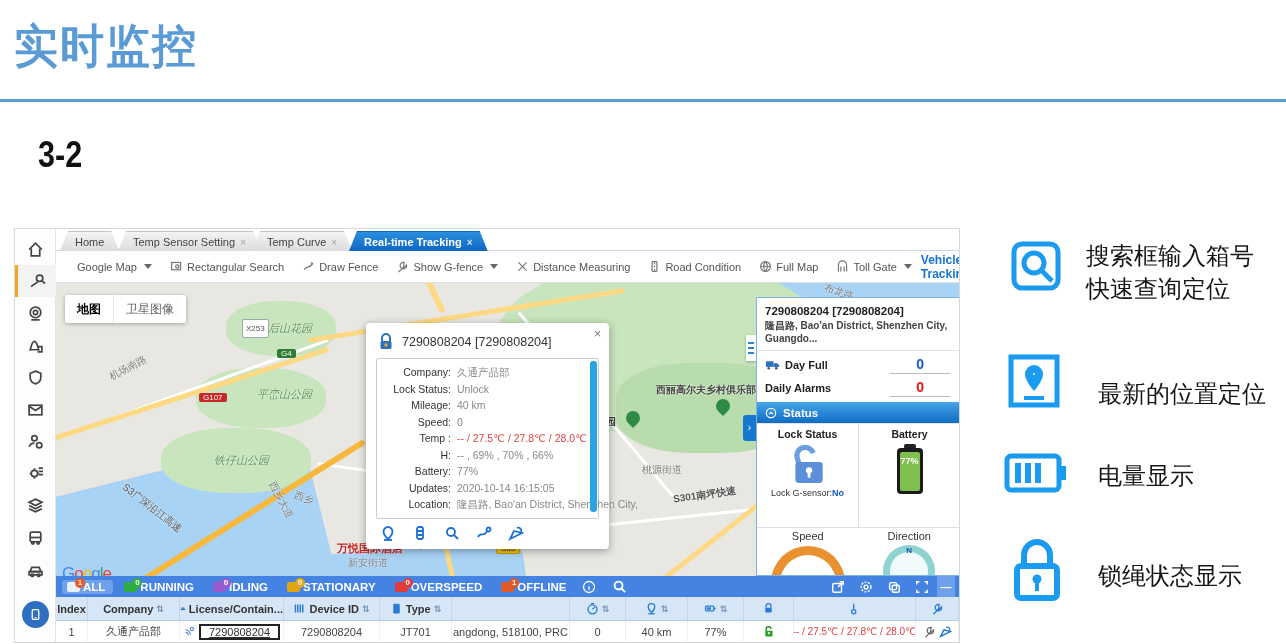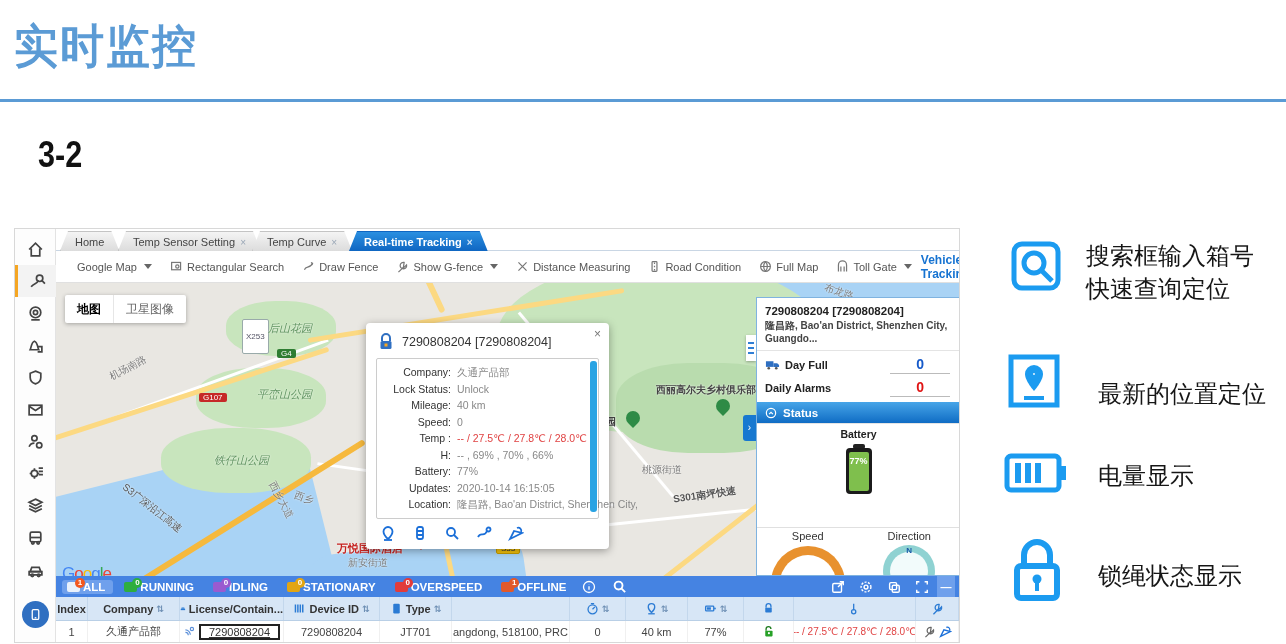--- a/index.html
+++ b/index.html
@@ -52,21 +52,21 @@
   #map { left:41px; top:54px; width:905px; height:293px; background:#e9e7e2; overflow:hidden; }
   .park { position:absolute; background:#c8e5bd; border-radius:45%; }
   .forest { position:absolute; background:#b9dcae; border-radius:40%; }
   .water { position:absolute; background:#a9d3f5; }
   .road-y { position:absolute; background:#fcd982; height:5px; border-radius:3px; }
   .road-o { position:absolute; background:#f6b93d; height:6px; border-radius:3px; }
   .road-w { position:absolute; background:#ffffff; height:3px; }
   .mlabel { position:absolute; font-size:10px; color:#7b7b7b; white-space:nowrap; text-shadow:0 0 2px #fff; }
   .mlabel.park-t { color:#5f935f; font-size:11px;font-style:italic; }
   .mlabel.red-t { color:#c5221f; font-weight:bold; font-size:11px; }
-  .badge-w { position:absolute; font-size:8px; background:#fff; border:1px solid #9aa; color:#556; padding:12px 3px; border-radius:2px; }
+  .badge-w { position:absolute; font-size:8px; background:#fff; border:1px solid #9aa; color:#556; padding:4px 3px; border-radius:2px; }
   .badge-g { position:absolute; font-size:8px; background:#2e7d32; color:#fff; padding:0 4px; border-radius:2px; }
   .badge-r { position:absolute; font-size:8px; background:#c62828; color:#fff; padding:0 4px; border-radius:2px; }
   .badge-ylw { position:absolute; font-size:8px; background:#f4c20d; color:#333; padding:0 4px; border-radius:2px; border:1px solid #c79d00; }
   .poi-pin { position:absolute; width:14px; height:14px; border-radius:50% 50% 50% 0; transform:rotate(-45deg); background:#2e8b46; }
 
   
   #map-control { position:absolute; left:9px; top:12px; height:28px; background:#fff; box-shadow:0 1px 4px rgba(0,0,0,.3);
                  display:flex; align-items:center; border-radius:2px; }
   #map-control .mc { padding:0 12px; font-size:12px; line-height:28px; }
   #map-control .mc.sel { font-weight:bold; color:#000; }
@@ -492,20 +492,30 @@
         </div>
         <div class="phead" style="margin-top:5px">
           <svg viewBox="0 0 16 16">
               <circle cx="8" cy="8" r="6.2"></circle>
               <path d="M5.5 9.5 L8 7 L10.5 9.5"></path>
             </svg>
           <span>Status</span>
         </div>
         <div id="status-grid">
           <div class="scol">
+            <div class="st">Lock Status</div>
+            <svg viewBox="0 0 40 40" style="width:42px;height:42px;margin-top:3px">
+              <path d="M10 20 V12 a8 8 0 0 1 16 0" fill="none" stroke="#6d9fe0" stroke-width="5" transform="rotate(-18 18 14)"></path>
+              <rect x="8" y="18" width="26" height="20" rx="3" fill="#5b8fd9"></rect>
+              <circle cx="21" cy="26" r="3" fill="#fff"></circle>
+                <rect x="19.7" y="27" width="2.6" height="6" fill="#fff"></rect>
+            </svg>
+            <div style="font-size:9px;color:#333;margin-top:1px"><span>Lock G-sensor:</span><span style="color:#1559c9;font-weight:bold">No</span></div>
+          </div>
+          <div class="scol">
             <div class="st">Battery</div>
             <svg viewBox="0 0 30 52" style="width:30px;height:52px;margin-top:4px">
               <rect x="9" y="0" width="12" height="5" rx="2" fill="#222"></rect>
               <rect x="2" y="4" width="26" height="46" rx="4" fill="#1b1b1b"></rect>
               <rect x="5" y="8" width="20" height="39" rx="2" fill="#7fbf4d"></rect>
             </svg>
             <div style="position:absolute;left:0;right:0;top:32px;color:#fff;font-size:9px;font-weight:bold">77%</div>
           </div>
         </div>
         <div id="gauges">

